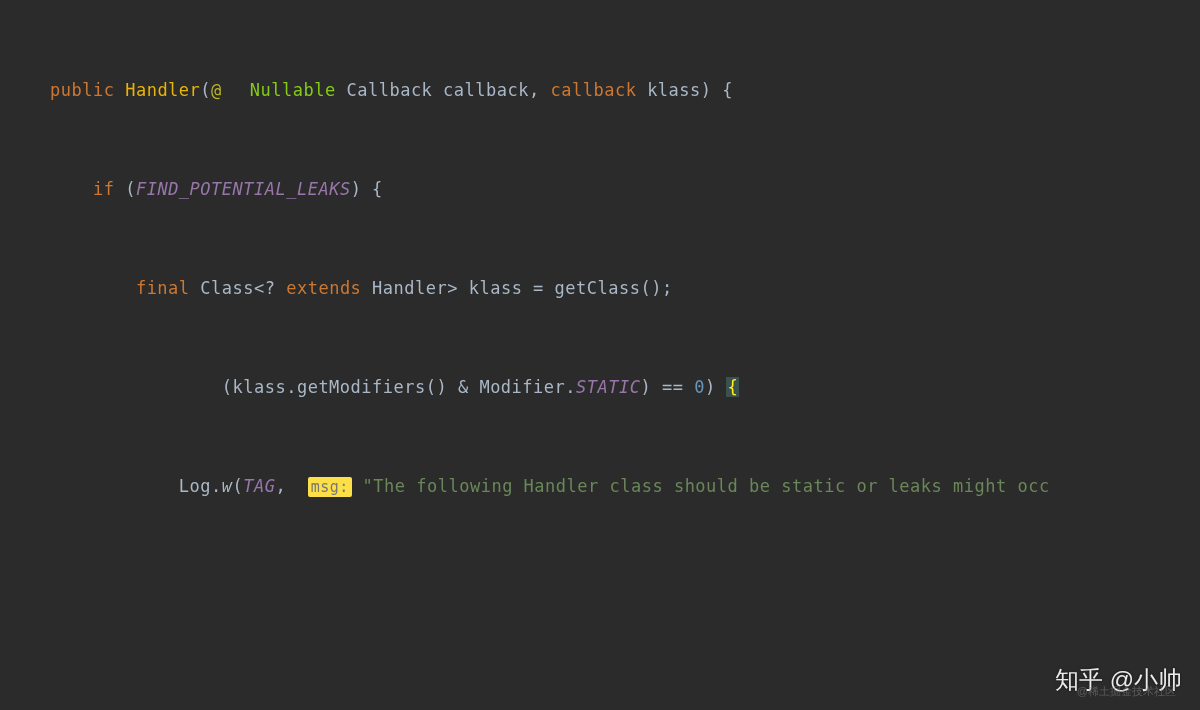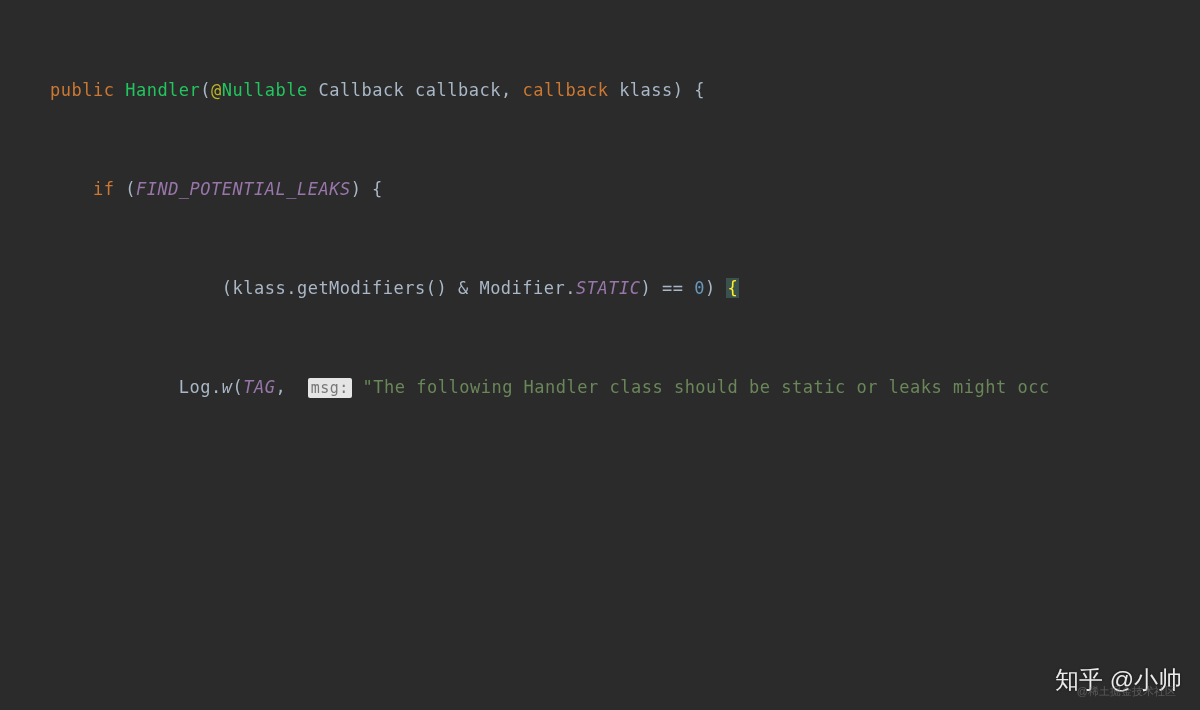--- a/index.html
+++ b/index.html
@@ -25,29 +25,29 @@
     }
     .line {
       height: 33px;
       position: relative;
     }
     .line-content {
       position: relative;
       z-index: 1;
     }
     .kw { color: #cc7832; margin-top: 14px; }
-    .method { color: #22c55e; margin-top: 14px; }
+    .method { color: #eab308; margin-top: 14px; }
     .annotation { color: #bbb529; }
-    .annotation-nullable { color: #22c55e; }
+    .annotation-nullable { color: #84cc16; margin-left: 28px; }
     .constant { color: #9876aa; font-style: italic; margin-top: 24px; }
     .static-call { color: #a9b7c6; font-style: italic; }
     .string { color: #6a8759; }
     .number { color: #6897bb; }
     .brace-match { background: #3b514d; color: #ffef28; padding: 0 1px; }
-    .hint { color: #787878; font-style: normal; background: #e5e5e5; padding: 1px 3px; border-radius: 2px; font-size: 15px; }
+    .hint { color: #787878; font-style: normal; background: #fde047; padding: 1px 3px; border-radius: 2px; font-size: 15px; }
     .watermark {
       position: absolute;
       right: 18px;
       bottom: 14px;
       color: #ffffff;
       font-family: -apple-system, 'PingFang SC', sans-serif;
       font-size: 24px;
       opacity: 0.9;
       text-shadow: 0 0 3px rgba(0,0,0,0.6);
     }
@@ -60,20 +60,21 @@
       font-size: 11px;
       opacity: 0.5;
     }
   </style>
 </head>
 <body>
 
 <div class="editor">
   <div class="line"><span class="line-content"><span class="kw">public</span> <span class="method">Handler</span><span>(</span><span class="annotation">@</span><span class="annotation-nullable">Nullable</span> <span>Callback</span> <span>callback</span><span>, </span><span class="kw">callback</span> <span>klass</span><span>)</span><span> {</span></span></div>
   <div class="line"><span class="line-content">    <span class="kw">if</span><span> (</span><span class="constant">FIND_POTENTIAL_LEAKS</span><span>)</span><span> {</span></span></div>
+  <div class="line"><span class="line-content">        <span class="kw">final</span><span> Class&lt;? </span><span class="kw">extends</span><span> Handler&gt; klass = getClass();</span></span></div>
   <div class="line"><span class="line-content">                <span>(klass.getModifiers() &amp; Modifier.</span><span class="constant">STATIC</span><span>) == </span><span class="number">0</span><span>) </span><span class="brace-match">{</span></span></div>
   <div class="line"><span class="line-content">            <span>Log.</span><span class="static-call">w</span><span>(</span><span class="constant">TAG</span><span>,  </span><span class="hint">msg:</span><span> </span><span class="string">"The following Handler class should be static or leaks might occ</span></span></div>
   
   
   
   
   
   
   
   

